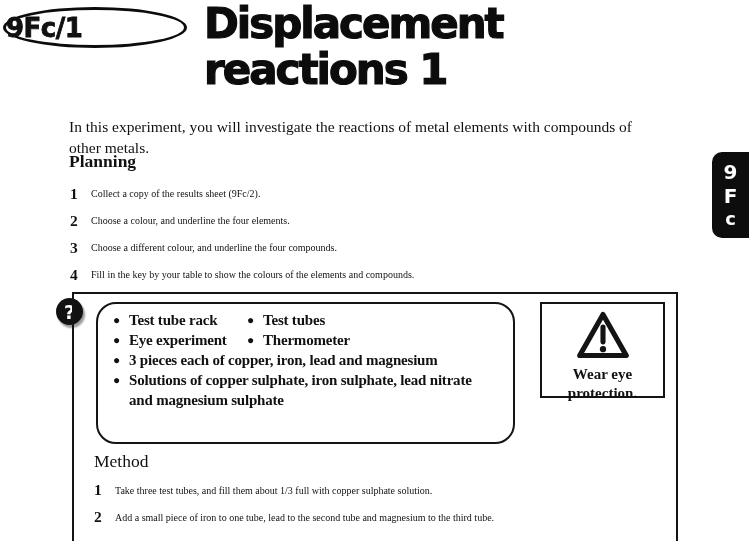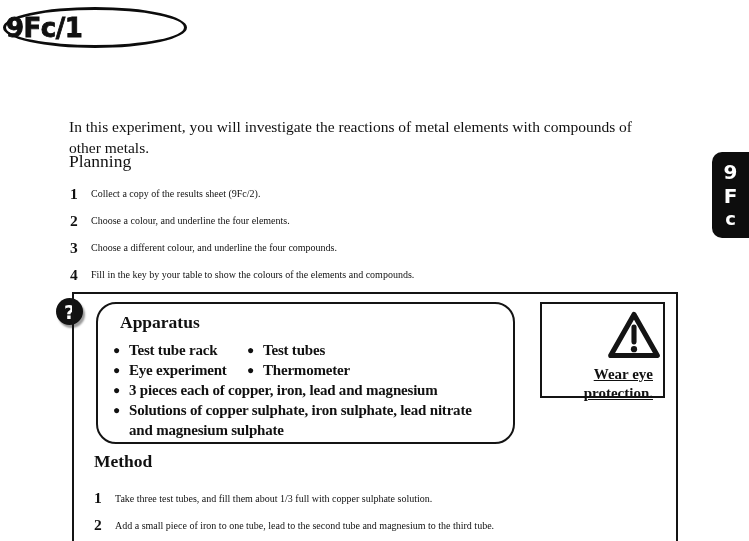--- a/index.html
+++ b/index.html
@@ -47,21 +47,21 @@
   .side-tab .t1, .side-tab .t2 { font-size: 20px; line-height: 22px; }
   .side-tab .t3 { font-size: 18px; line-height: 20px; }
 
   
   .intro {
     position: absolute; left: 69px; top: 116px;
     width: 572px; font-size: 15.5px; line-height: 21px;
   }
   .planning-heading {
     position: absolute; left: 69px; top: 151px;
-    font-size: 17.5px; font-weight: normal;
+    font-size: 17.5px; font-weight: bold;
   }
   .planning-steps { position: absolute; left: 70px; top: 184px; width: 625px; }
   .step-row { display: flex; margin-bottom: 7px; }
   .step-row .num {
     font-weight: bold; width: 21px; flex: 0 0 21px;
     font-size: 15.5px; line-height: 20px;
   }
   .step-row .txt { font-size: 10px; line-height: 20px; }
 
   
@@ -94,44 +94,47 @@
   .app-row .label-left { width: 118px; flex: 0 0 118px; }
   .app-row .label-right { }
   .app-row .label-full { width: 360px; }
 
   
   .warning-box {
     position: absolute; left: 466px; top: 8px;
     width: 125px; height: 96px;
     border: 2.5px solid #141414;
     box-sizing: border-box;
-    text-align: right;
-    text-decoration: underline;
+    text-align: center;
   }
   .warning-box svg { margin-top: 6px; }
   .warning-text {
     font-size: 15px; font-weight: bold; line-height: 19px;
     padding: 0 10px; margin-top: 1px;
   }
 
   
   .method { position: absolute; left: 20px; top: 157px; width: 575px; }
-  .method-heading { font-size: 17.5px; font-weight: bold; margin-bottom: 16px; }
+  .method-heading { font-size: 17.5px; font-weight: normal; margin-bottom: 8px; }
   .method .step-row { margin-bottom: 5px; }
   .method .step-row .txt { line-height: 22px; }
   .method .step-row.wrap2 .txt { max-width: 512px; }
 </style>
 </head>
 <body>
 
 <div class="page">
 
   <div class="badge-oval">
     <span>9Fc/1</span>
   </div>
+  <div class="main-title">
+    <div>Displacement</div>
+    <div>reactions 1</div>
+  </div>
 
   <div class="side-tab">
     <span class="t1">9</span>
     <span class="t2">F</span>
     <span class="t3">c</span>
   </div>
 
   <div class="intro">In this experiment, you will investigate the reactions of metal elements with compounds of other metals.</div>
 
   <div class="planning-heading">Planning</div>
@@ -154,21 +157,20 @@
     </div>
   </div>
 
   <div class="help-icon">
     <span>?</span>
   </div>
 
   <div class="outer-box">
 
     <div class="apparatus-box">
-      <div class="apparatus-heading">Apparatus</div>
 
       <div class="app-row">
         <span class="bullet">●</span>
         <span class="label-left">Test tube rack</span>
         <span class="bullet">●</span>
         <span class="label-right">Test tubes</span>
       </div>
       <div class="app-row">
         <span class="bullet">●</span>
         <span class="label-left">Eye experiment</span>

